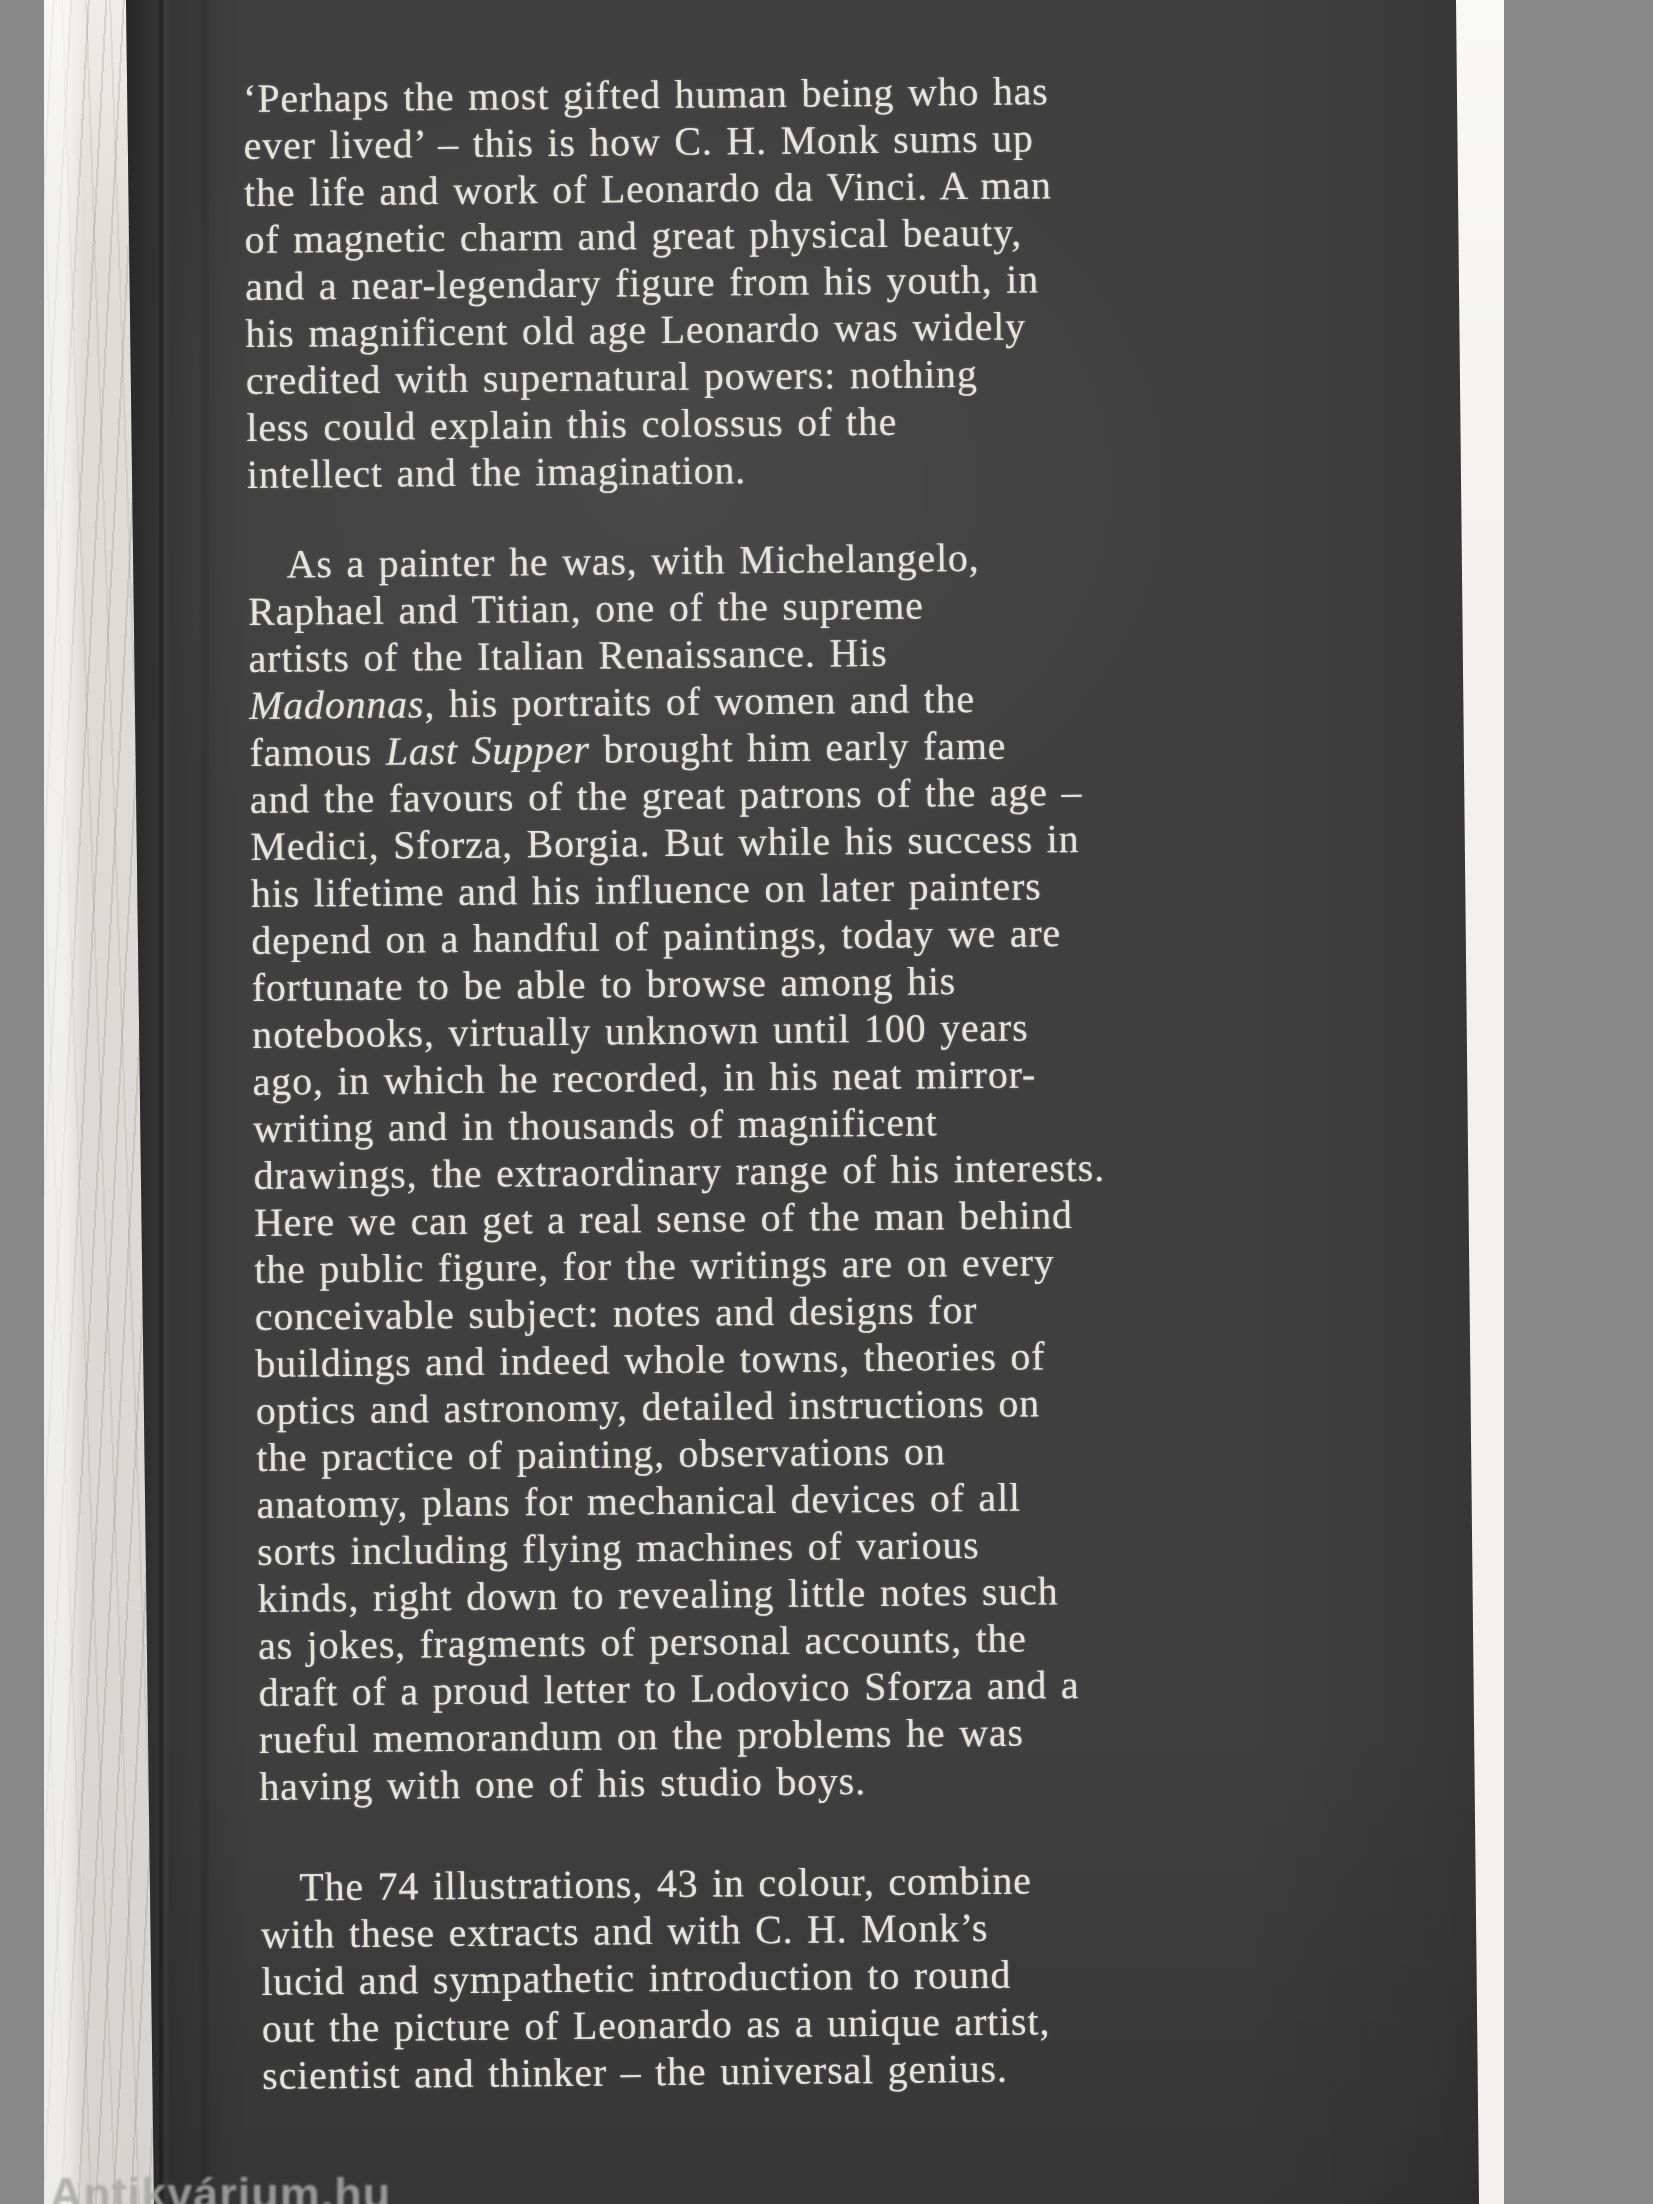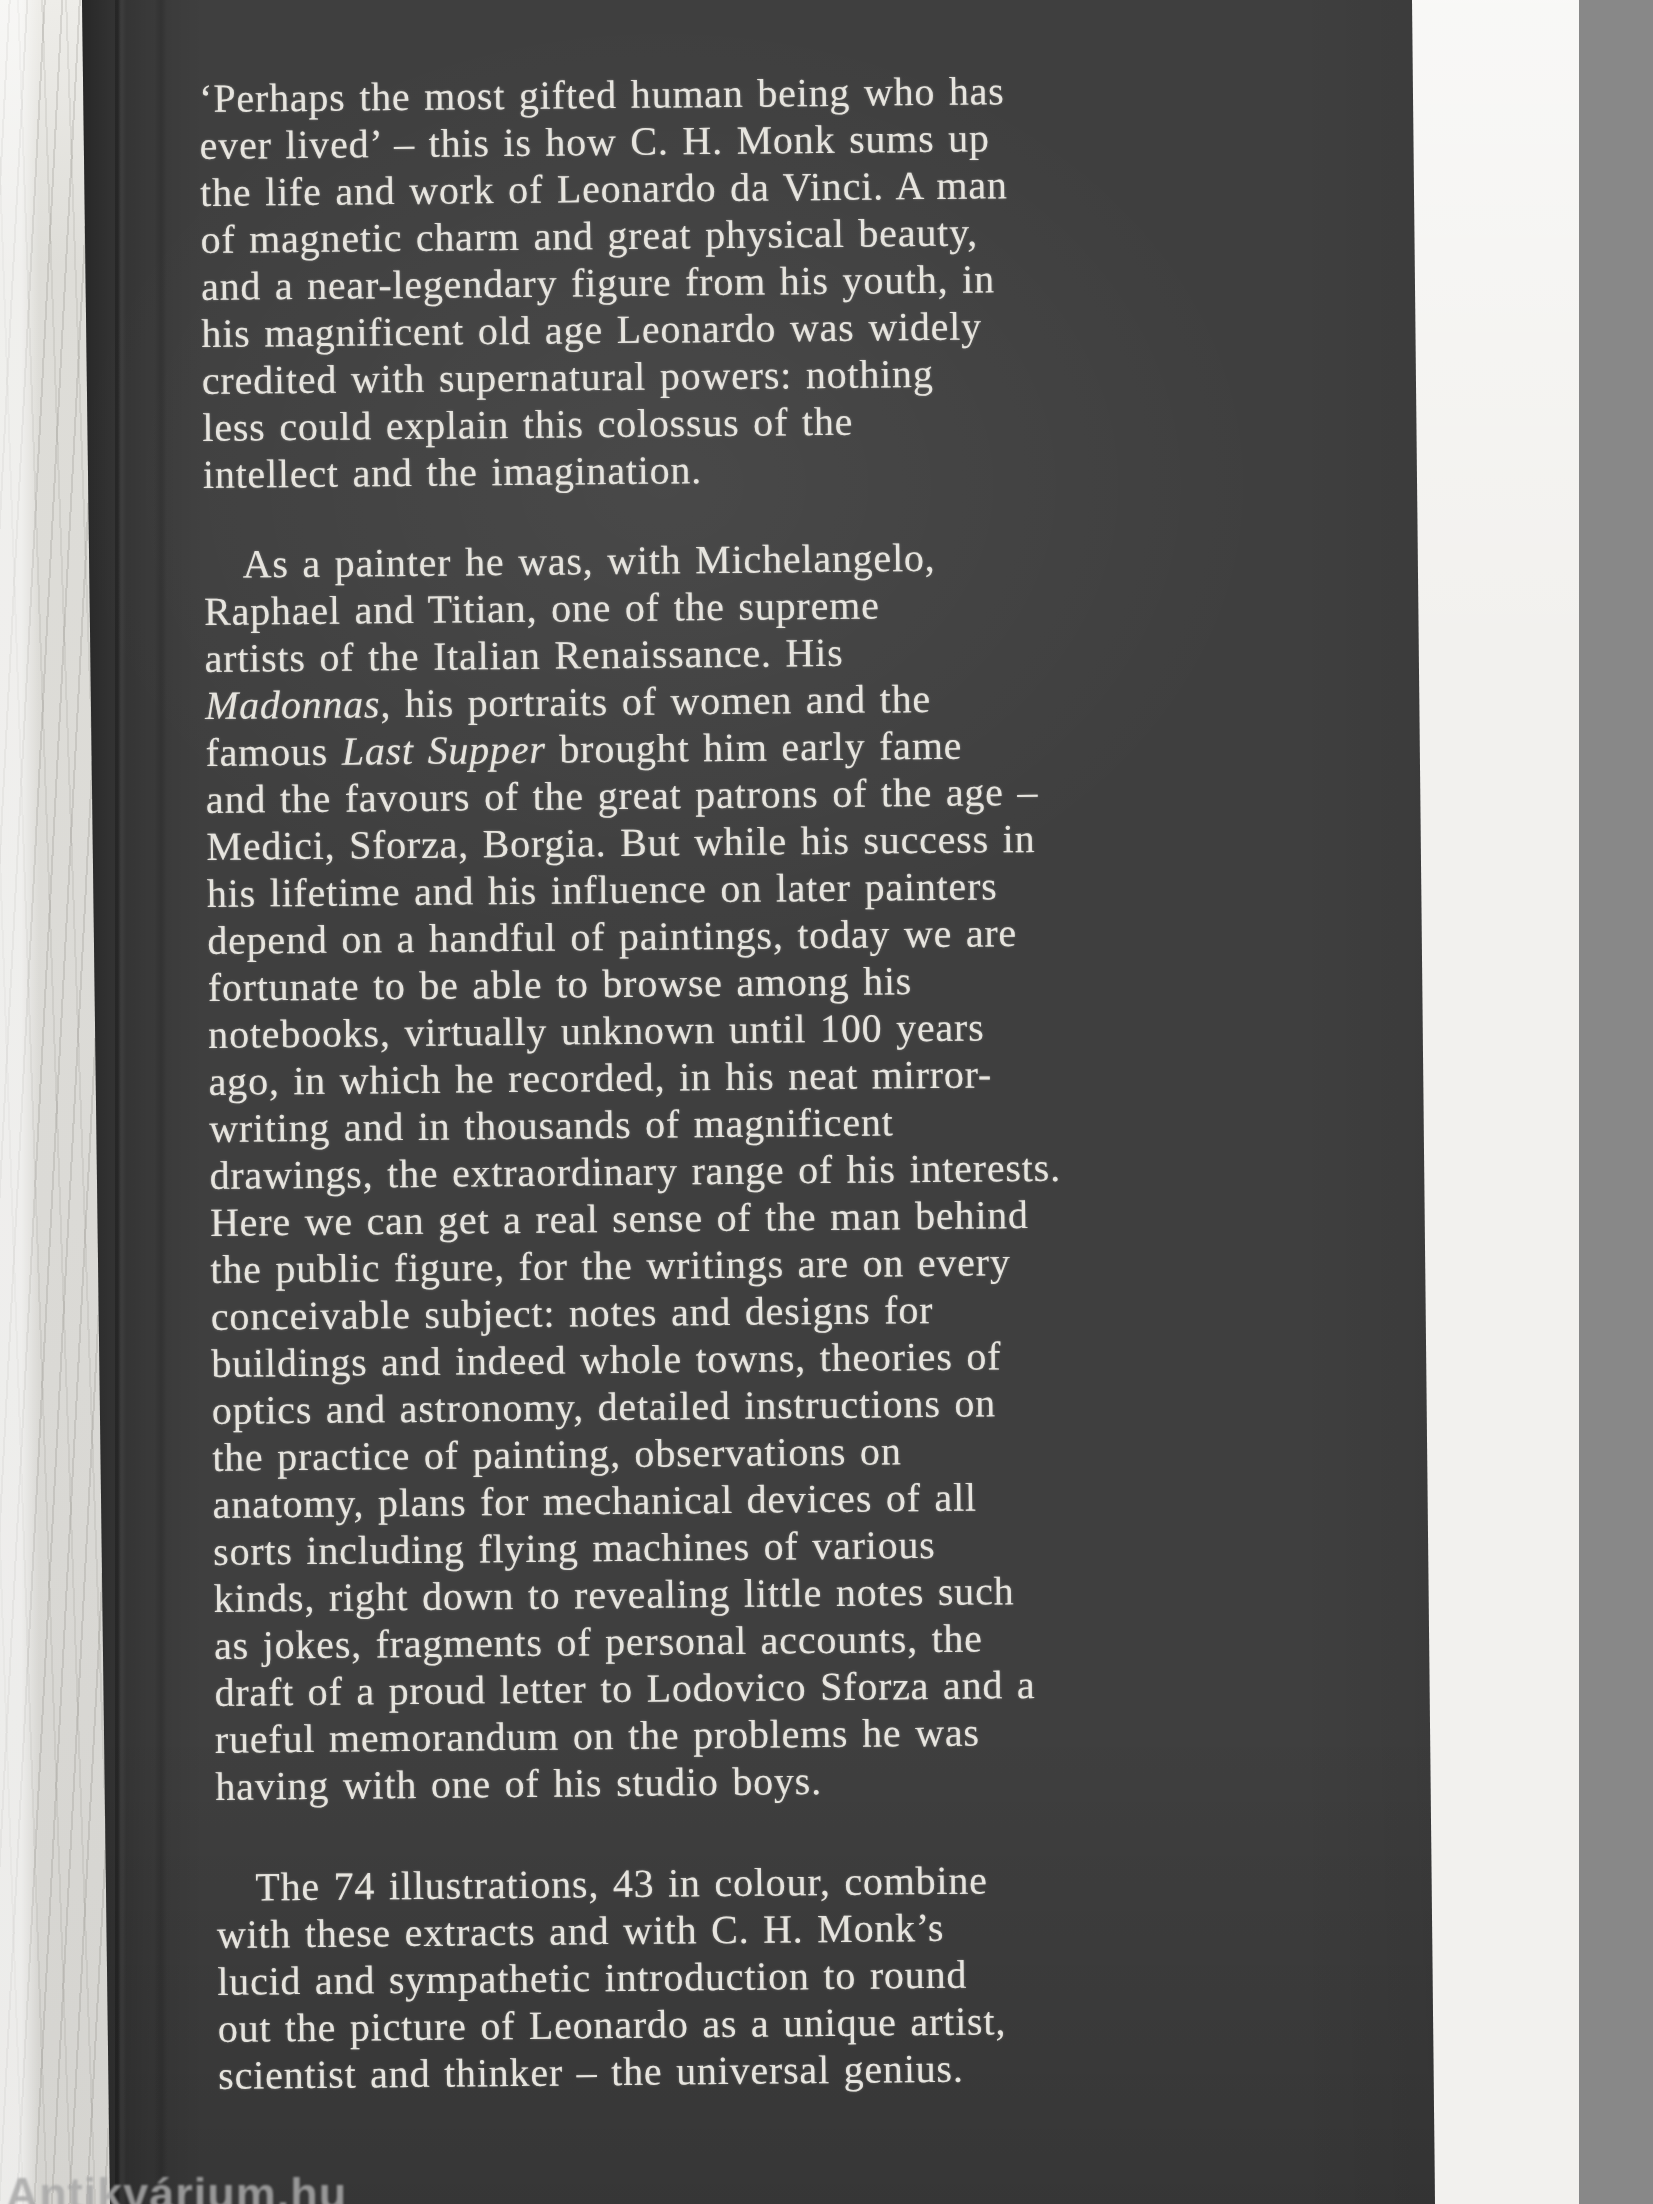--- a/index.html
+++ b/index.html
@@ -1,24 +1,25 @@
 <!DOCTYPE html>
 <html><head>
 <meta charset="utf-8">
 <style>
   html,body{margin:0;padding:0;background:#888;}
   .scene{
     position:relative;
-    width:1579px;height:2205px;
+    width:1460px;height:2205px;
     overflow:hidden;
     background:
       linear-gradient(180deg, rgba(255,255,255,0.5) 0%, rgba(255,255,255,0) 30%),
       linear-gradient(90deg, rgba(0,0,0,0.06) 0%, rgba(0,0,0,0) 12%),
       var(--backdrop,#f2f1ee);
     font-family:"Liberation Serif","DejaVu Serif",serif;
+    margin-left:44px;
   }
   
   .page-edges{
     position:absolute;left:0;top:0;bottom:0;width:131px;
     background:
       linear-gradient(90deg, rgba(255,255,255,0.55) 0 21.3px, rgba(255,255,255,0) 39px),
       repeating-linear-gradient(93deg, rgba(255,255,255,0) 0 8.7px, rgba(120,117,110,0.20) 8.7px 10.7px, rgba(255,255,255,0) 10.7px 17.5px),
       repeating-linear-gradient(88deg, rgba(255,255,255,0) 0 22px, rgba(130,128,120,0.14) 22px 24px),
       linear-gradient(180deg, #eeede9 0%, #deddd8 12%, var(--page-edges,#dbdad6) 55%, #d5d4d0 100%);
   }

